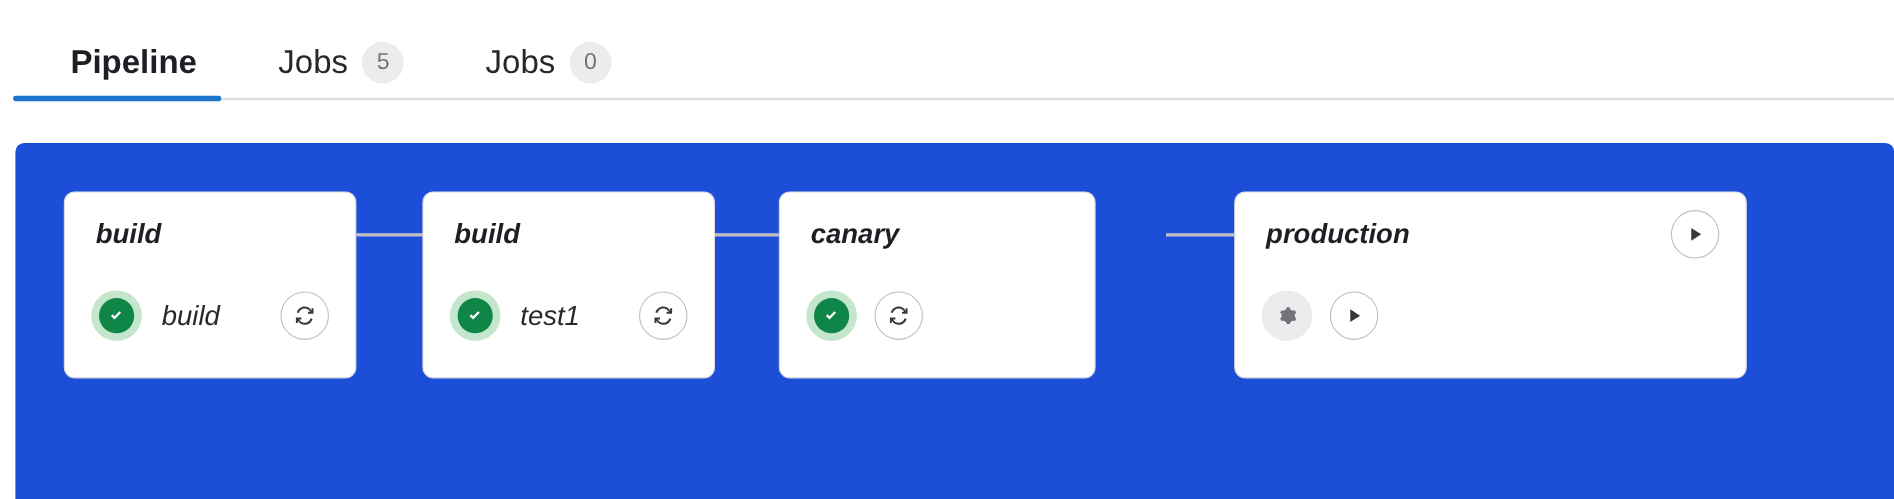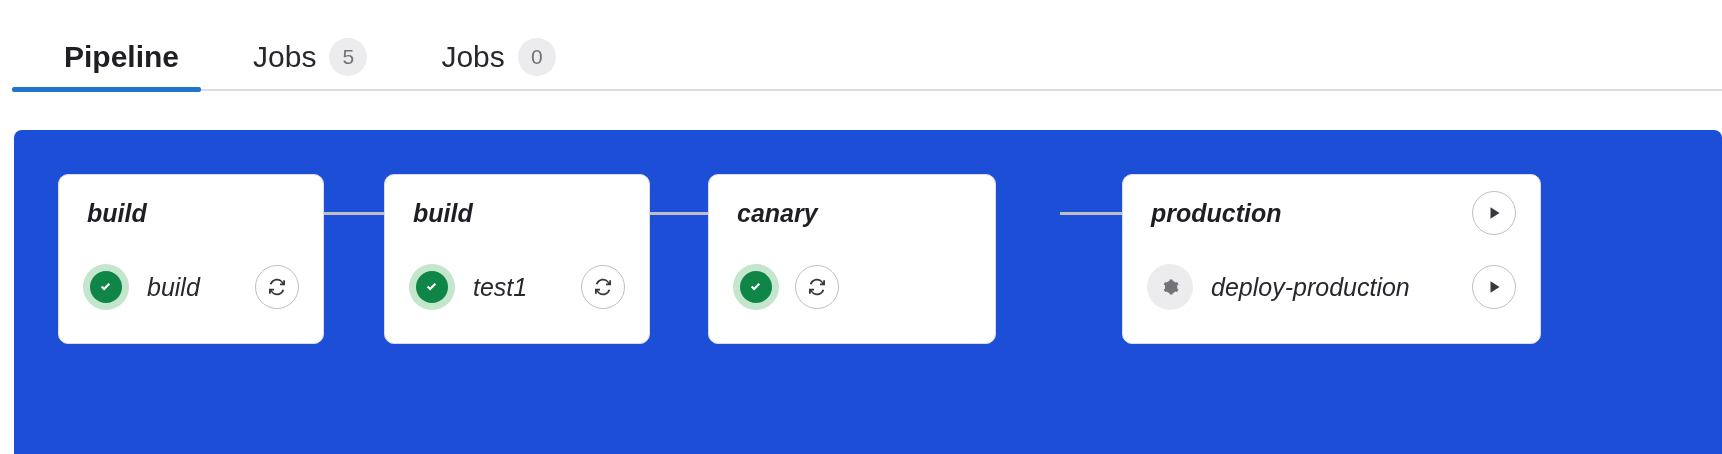--- a/index.html
+++ b/index.html
@@ -308,40 +308,39 @@
           <span class="action-btn">
             <svg width="24" height="24" viewBox="0 0 24 24" aria-hidden="true">
               <path d="M12 5.5c2.2 0 4.1 1.2 5.1 3l-2.1.0 0 1.8 5-0 0-5-1.8 0 0 2.1C16.9 5.1 14.6 3.7 12 3.7c-3.4 0-6.3 2.3-7.2 5.4l1.8.5C7.3 7.2 9.4 5.5 12 5.5z" fill="#3a383f"></path>
               <path d="M12 18.5c-2.2 0-4.1-1.2-5.1-3l2.1 0 0-1.8-5 0 0 5 1.8 0 0-2.1c1.3 2.3 3.6 3.7 6.2 3.7 3.4 0 6.3-2.3 7.2-5.4l-1.8-.5c-.7 2.4-2.8 4.1-5.4 4.1z" fill="#3a383f"></path>
             </svg>
           </span>
         </div>
       </div>
     </div>
 
-    <div class="stage" style="left:1108px; width:419px;">
+    <div class="stage" style="left:1108px; width:466px;">
       <div class="stage-header">
         <span class="stage-title">production</span>
         <span class="action-btn header-btn">
           <svg width="22" height="22" viewBox="0 0 22 22" aria-hidden="true">
             <path d="M7.5 5.2 16.5 11 7.5 16.8z" fill="#3a383f"></path>
           </svg>
         </span>
       </div>
       <div class="jobs">
         <div class="job-row">
           <span class="job-status manual">
             <span class="core">
               <svg width="20" height="20" viewBox="0 0 20 20" aria-hidden="true">
                 <path d="M10 6.6a3.4 3.4 0 1 0 0 6.8 3.4 3.4 0 0 0 0-6.8zm0 5a1.6 1.6 0 1 1 0-3.2 1.6 1.6 0 0 1 0 3.2z" fill="#737278"></path>
                 <path d="M17.1 11.5a7.3 7.3 0 0 0 0-3l1.4-1.1-1.4-2.4-1.7.6a7.2 7.2 0 0 0-2.6-1.5L12.5 2.4h-2.8L9.4 4.1a7.2 7.2 0 0 0-2.6 1.5l-1.7-.6L3.7 7.4l1.4 1.1a7.3 7.3 0 0 0 0 3l-1.4 1.1 1.4 2.4 1.7-.6a7.2 7.2 0 0 0 2.6 1.5l.3 1.7h2.8l.3-1.7a7.2 7.2 0 0 0 2.6-1.5l1.7.6 1.4-2.4z" fill="#737278"></path>
               </svg>
             </span>
           </span>
-          <span class="job-name">deploy-production</span>
           <span class="action-btn">
             <svg width="22" height="22" viewBox="0 0 22 22" aria-hidden="true">
               <path d="M7.5 5.2 16.5 11 7.5 16.8z" fill="#3a383f"></path>
             </svg>
           </span>
         </div>
       </div>
     </div>
 
   </div>

